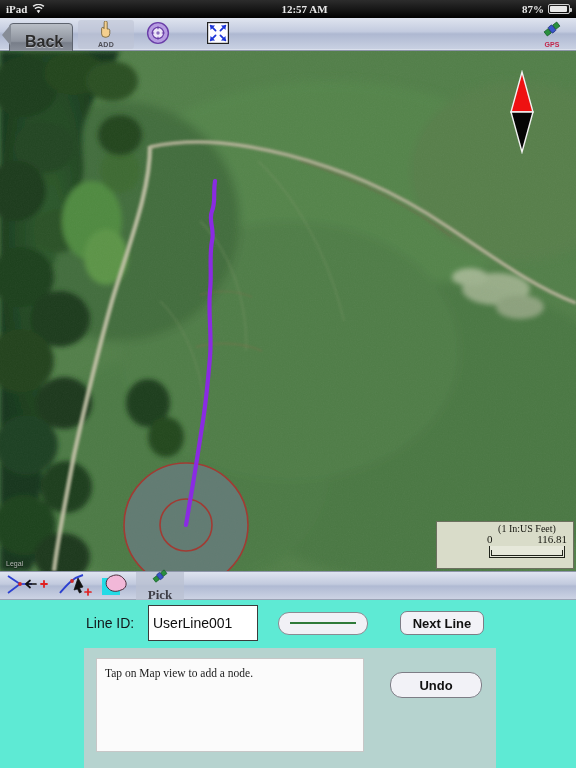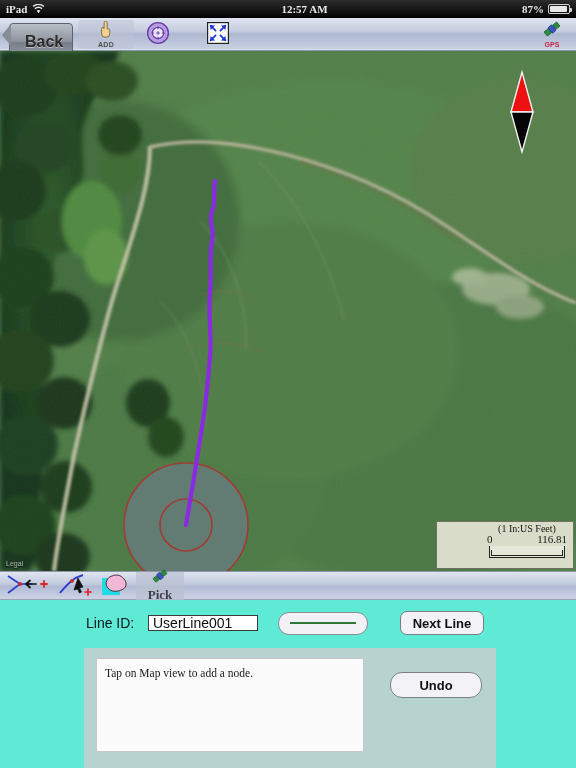--- a/index.html
+++ b/index.html
@@ -102,21 +102,21 @@
 
   
   .panel{
     position:absolute; left:0; top:600px; width:576px; height:168px;
     background:#5eead4;
   }
   .row1{ position:absolute; left:0; top:10px; width:576px; height:26px; display:flex;
          align-items:center; }
   .lineid-label{ position:absolute; left:86px; font-size:14px; color:#12161a; }
   .lineid-input{
-    position:absolute; left:148px; width:110px; height:16px;
+    position:absolute; left:148px; width:110px; height:36px;
     background:#fff; border:1px solid #3b3b3b;
     font-size:14px; color:#0d0d0d; padding:0 4px; line-height:22px;
     font-family:"Liberation Sans", sans-serif;
   }
   .style-swatch{
     position:absolute; left:278px; width:90px; height:23px;
     background:#f1f1f6; border:1px solid #8b8b93; border-radius:11px;
     display:flex; align-items:center; justify-content:center;
   }
   .style-swatch .line{ width:66px; height:2px; background:#2f7a39; }

